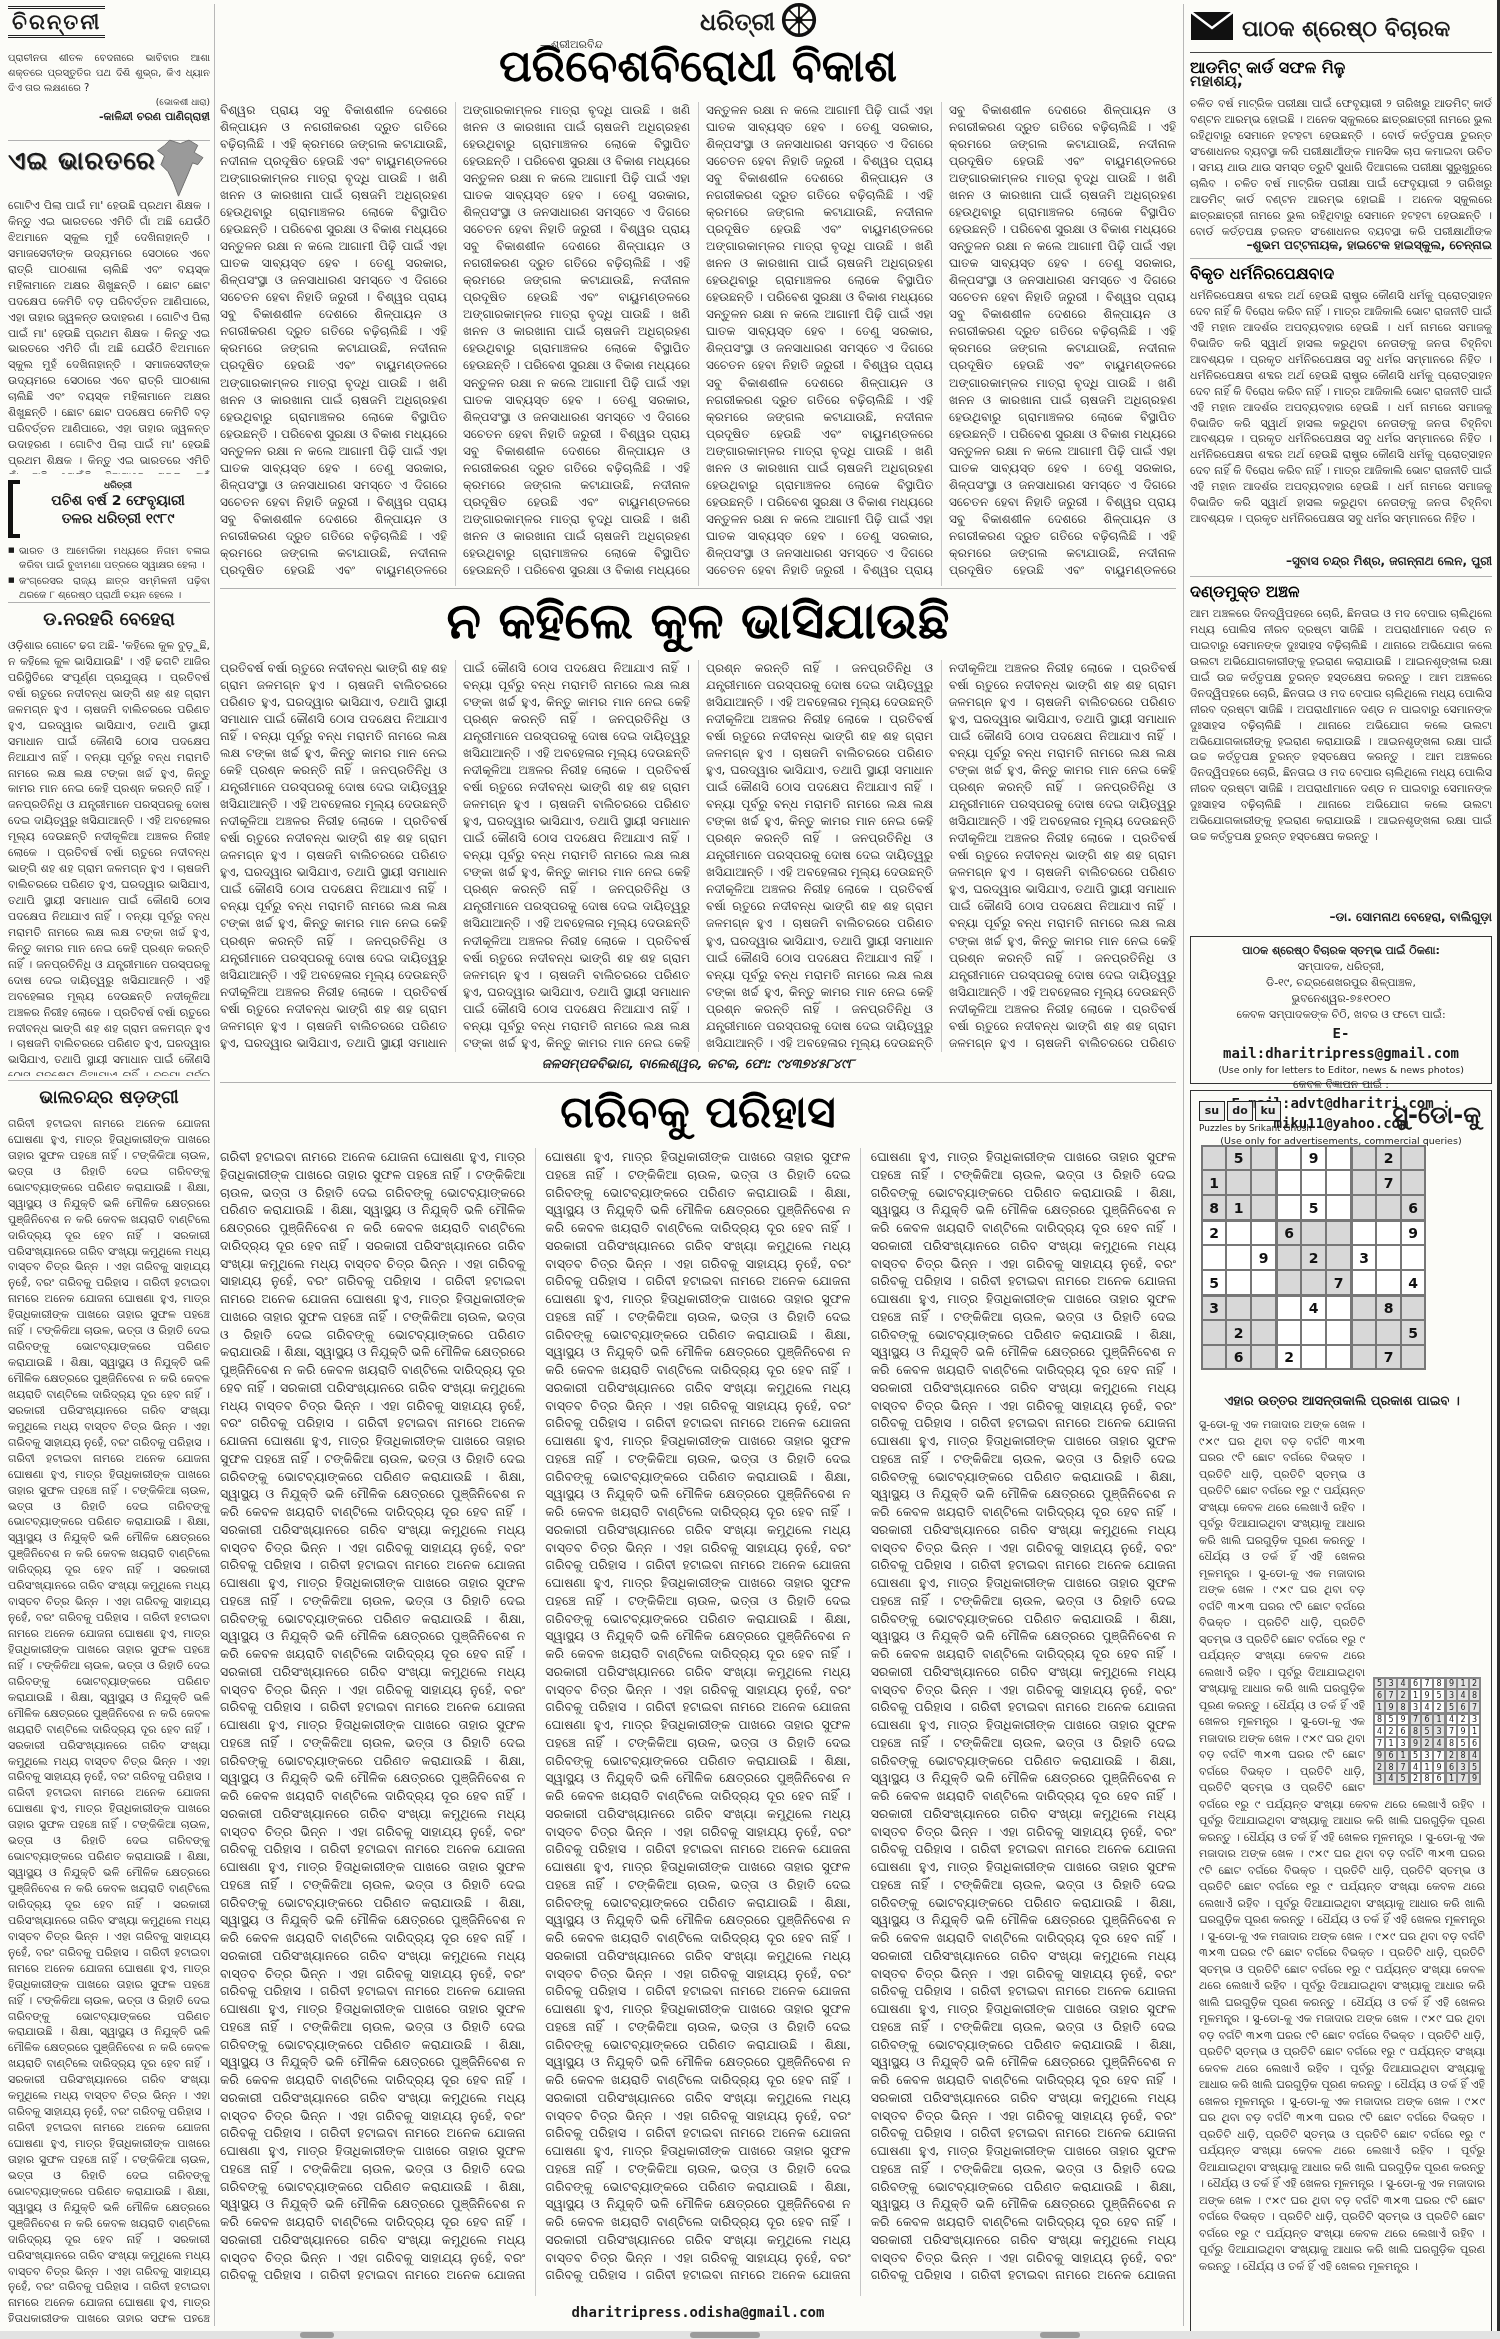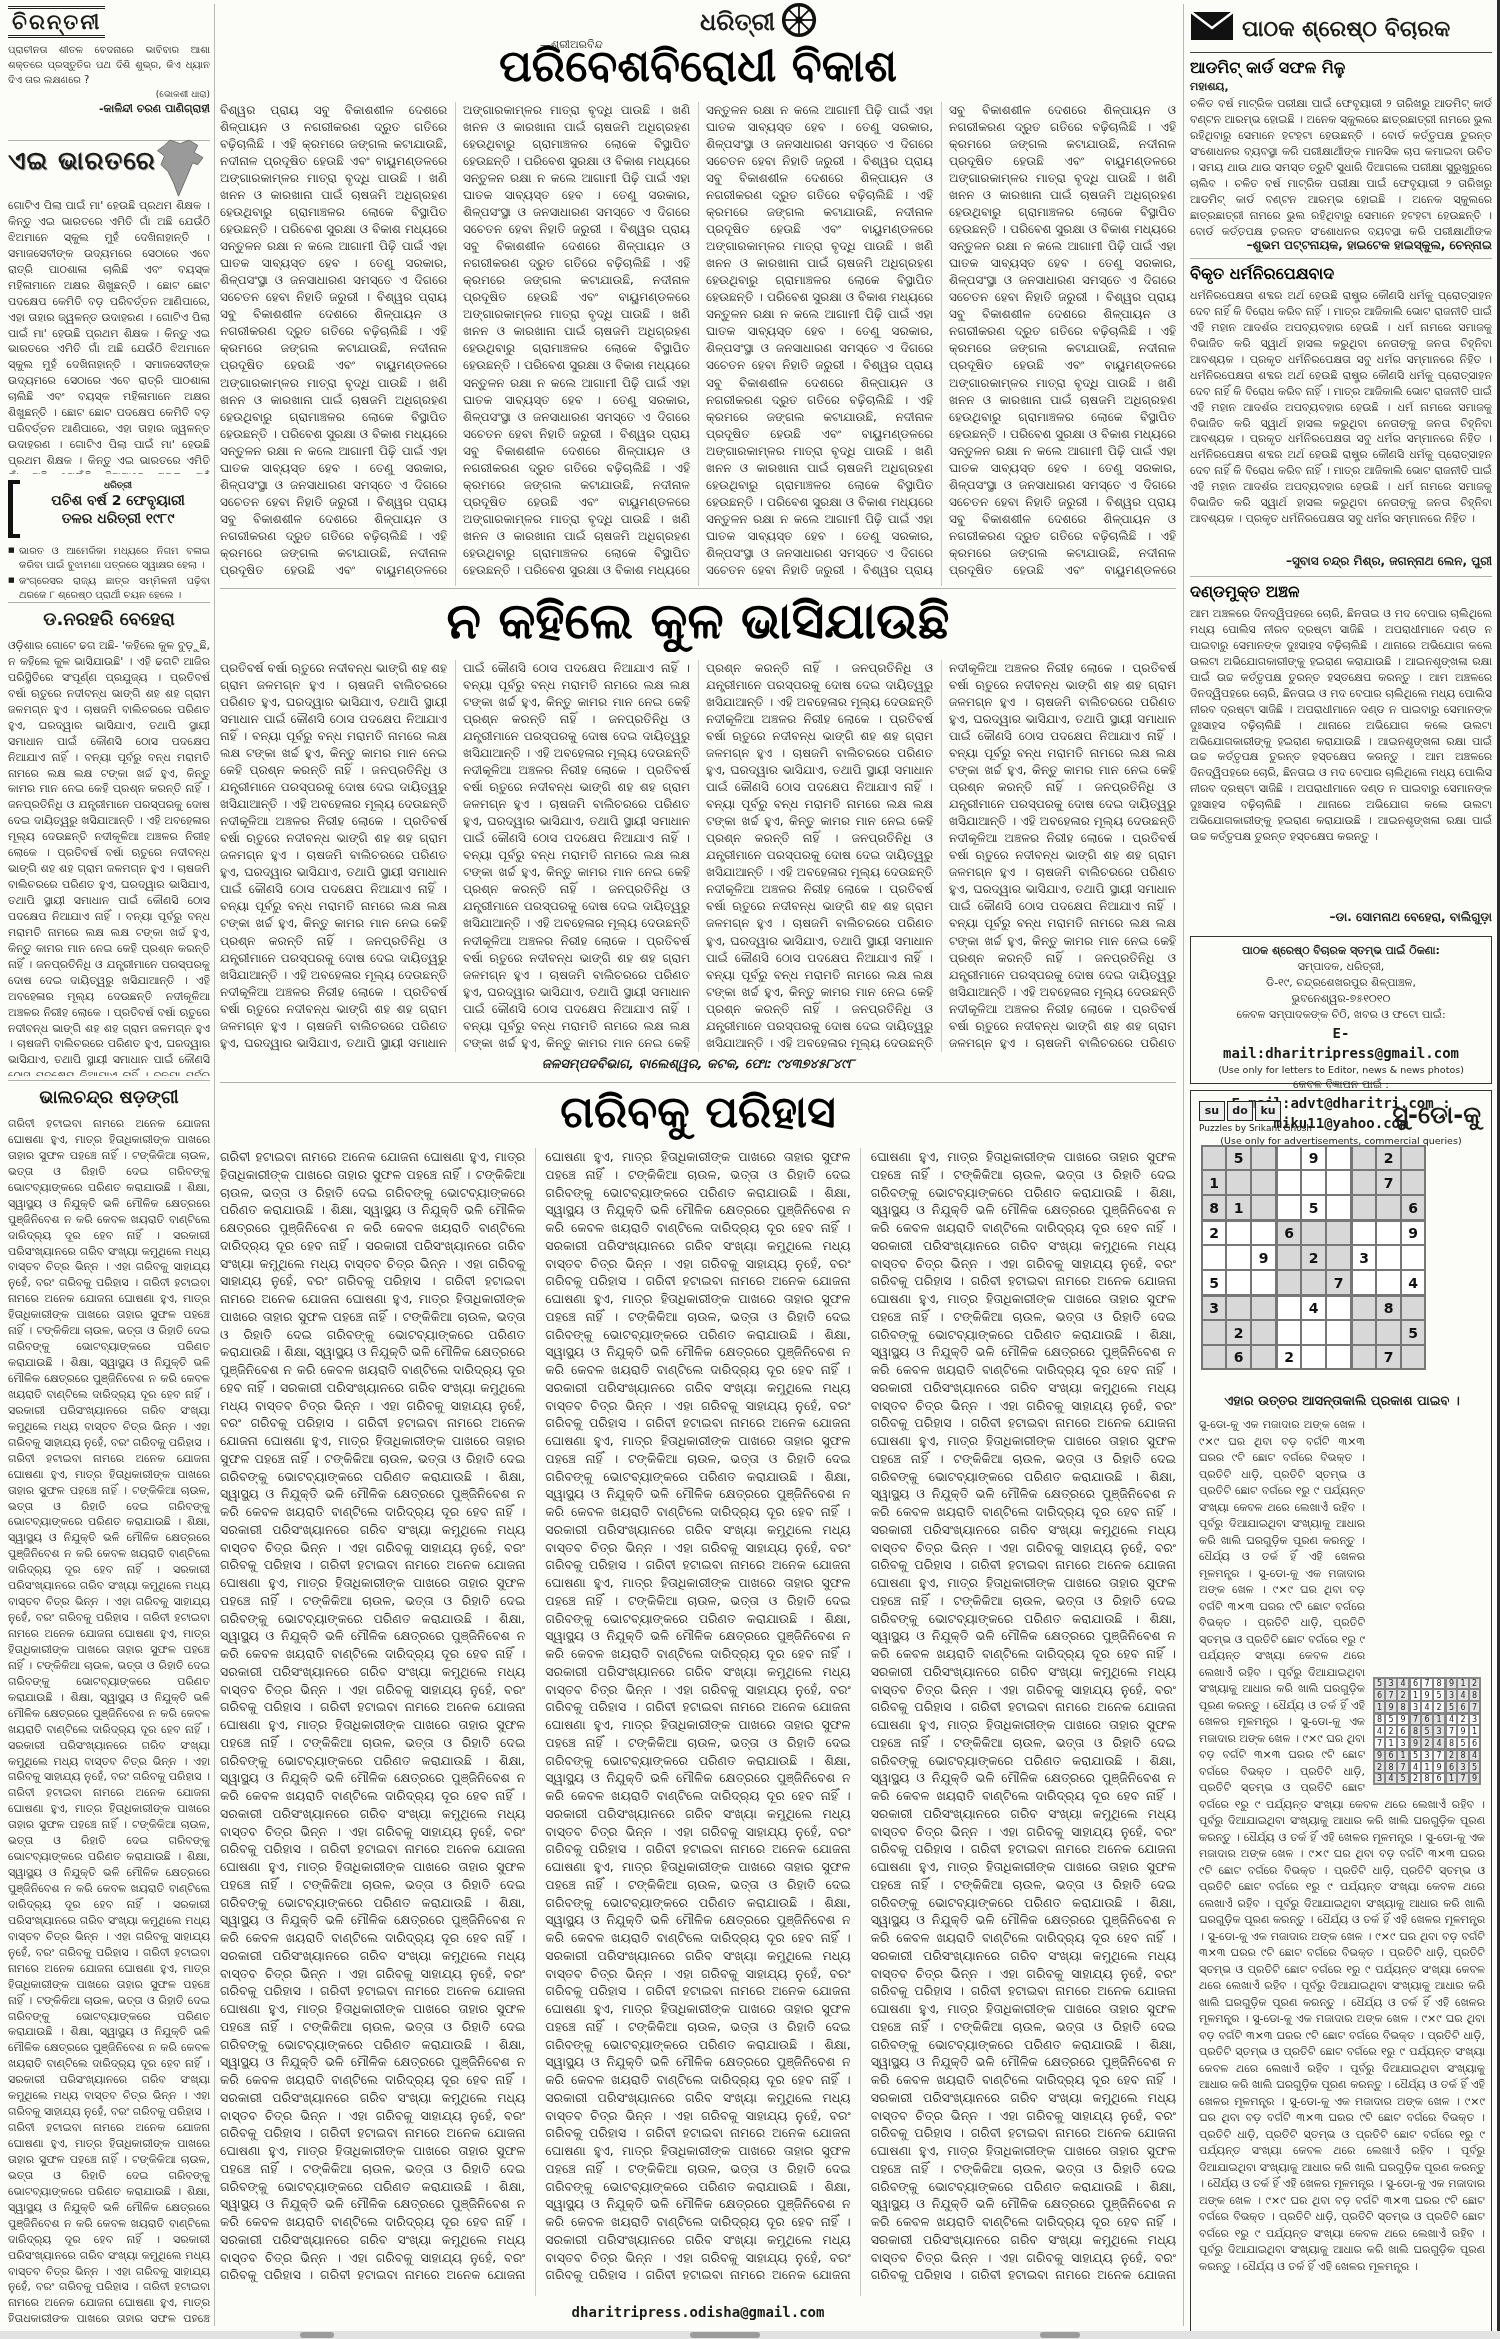--- a/index.html
+++ b/index.html
@@ -8,21 +8,21 @@
         font-family:"DejaVu Sans",sans-serif;color:#1c1c1c;overflow:hidden}
   .abs{position:absolute}
   .vr{position:absolute;width:1px;background:#b8b8b8}
   .hrule{position:absolute;height:1px;background:#b0b0b0}
   .headline{position:absolute;left:220px;width:956px;font-weight:bold;text-align:center;color:#000;overflow:hidden;white-space:nowrap}
   .body-text{font-size:12px;line-height:1.42;text-align:justify;overflow:hidden;color:#222}
   .left-text{font-size:11px;line-height:1.45;text-align:justify;overflow:hidden;color:#222}
   .cols4{column-count:4;column-gap:16px;column-rule:1px solid #c6c6c6}
   .cols3{column-count:3;column-gap:20px;column-rule:1px solid #c6c6c6}
   .chir-title{display:inline-block;font-weight:bold;font-size:21px;letter-spacing:2px;
-              border-top:3px double #222;border-bottom:3px double #222;padding:1px 4px;margin-bottom:4px}
+              border-top:3px double #222;border-bottom:3px double #222;padding:1px 4px;margin-bottom:12px}
   .chir-body{font-size:10px;line-height:1.5;text-align:justify}
   .chir-note{font-size:9px;text-align:right;margin-top:2px}
   .chir-attr{font-size:11px;font-weight:bold;text-align:right;margin-top:2px}
   .ei-title{font-weight:bold;font-size:25px;letter-spacing:1px;text-shadow:1px 1px 0 #aaa}
   .author-name{font-weight:bold;font-size:18px;text-align:center}
   .bracket{width:12px;border-left:5px solid #111;border-top:4px solid #111;border-bottom:4px solid #111;margin-right:6px}
   .bullet-item{font-size:10px;line-height:1.35;text-align:justify;padding-left:11px;position:relative;margin-bottom:3px}
   .bullet-item::before{content:"■";position:absolute;left:0;top:2px;font-size:7px}
   .letter-title{font-weight:bold;font-size:16px;color:#000}
   .letter-body{font-size:11px;line-height:1.45;text-align:justify;overflow:hidden;color:#222}
@@ -130,21 +130,21 @@
       <svg width="44" height="30" viewBox="0 0 44 30">
         <rect x="1" y="1" width="42" height="28" fill="#111"></rect>
         <path d="M1,1 L22,17 L43,1" stroke="#fff" stroke-width="2.5" fill="none"></path>
       </svg>
     </span>
     <span style="font-weight:bold;font-size:22px">ପାଠକ ଶ୍ରେଷ୍ଠ ବିଚାରକ</span>
   </div>
   <div class="hrule" style="left:1190px;top:52px;width:302px;background:#444"></div>
 
   <div class="abs letter-title" style="left:1190px;top:58px;width:302px">ଆଡମିଟ୍ କାର୍ଡ ସଫଳ ମିଳୁ</div>
-  <div class="abs" style="left:1190px;top:80px;width:302px;font-size:11px;font-weight:bold">ମହାଶୟ,</div>
+  <div class="abs" style="left:1190px;top:72px;width:302px;font-size:15px;font-weight:bold">ମହାଶୟ,</div>
   <div class="abs letter-body" style="left:1190px;top:96px;width:302px;height:140px">ଚଳିତ ବର୍ଷ ମାଟ୍ରିକ ପରୀକ୍ଷା ପାଇଁ ଫେବୃୟାରୀ ୨ ତାରିଖରୁ ଆଡମିଟ୍ କାର୍ଡ ବଣ୍ଟନ ଆରମ୍ଭ ହୋଇଛି । ଅନେକ ସ୍କୁଲରେ ଛାତ୍ରଛାତ୍ରୀ ନାମରେ ଭୁଲ ରହିଥିବାରୁ ସେମାନେ ହଟହଟା ହେଉଛନ୍ତି । ବୋର୍ଡ କର୍ତ୍ତୃପକ୍ଷ ତୁରନ୍ତ ସଂଶୋଧନର ବ୍ୟବସ୍ଥା କରି ପରୀକ୍ଷାର୍ଥୀଙ୍କ ମାନସିକ ଚାପ କମାଇବା ଉଚିତ । ସମୟ ଥାଉ ଥାଉ ସମସ୍ତ ତ୍ରୁଟି ସୁଧାରି ଦିଆଗଲେ ପରୀକ୍ଷା ସୁରୁଖୁରୁରେ ଚାଲିବ । ଚଳିତ ବର୍ଷ ମାଟ୍ରିକ ପରୀକ୍ଷା ପାଇଁ ଫେବୃୟାରୀ ୨ ତାରିଖରୁ ଆଡମିଟ୍ କାର୍ଡ ବଣ୍ଟନ ଆରମ୍ଭ ହୋଇଛି । ଅନେକ ସ୍କୁଲରେ ଛାତ୍ରଛାତ୍ରୀ ନାମରେ ଭୁଲ ରହିଥିବାରୁ ସେମାନେ ହଟହଟା ହେଉଛନ୍ତି । ବୋର୍ଡ କର୍ତ୍ତୃପକ୍ଷ ତୁରନ୍ତ ସଂଶୋଧନର ବ୍ୟବସ୍ଥା କରି ପରୀକ୍ଷାର୍ଥୀଙ୍କ ମାନସିକ ଚାପ କମାଇବା ଉଚିତ । ସମୟ ଥାଉ ଥାଉ ସମସ୍ତ ତ୍ରୁଟି ସୁଧାରି ଦିଆଗଲେ ପରୀକ୍ଷା ସୁରୁଖୁରୁରେ ଚାଲିବ ।</div>
   <div class="abs sign" style="left:1190px;top:238px;width:302px">–ଶୁଭମ ପଟ୍ଟନାୟକ, ହାଇଟେକ ହାଇସ୍କୁଲ, ଚେନ୍ନାଇ</div>
   <div class="hrule" style="left:1190px;top:258px;width:302px"></div>
 
   <div class="abs letter-title" style="left:1190px;top:264px;width:302px">ବିକୃତ ଧର୍ମନିରପେକ୍ଷବାଦ</div>
   <div class="abs letter-body" style="left:1190px;top:288px;width:302px;height:262px">ଧର୍ମନିରପେକ୍ଷତା ଶବ୍ଦର ଅର୍ଥ ହେଉଛି ରାଷ୍ଟ୍ର କୌଣସି ଧର୍ମକୁ ପ୍ରୋତ୍ସାହନ ଦେବ ନାହିଁ କି ବିରୋଧ କରିବ ନାହିଁ । ମାତ୍ର ଆଜିକାଲି ଭୋଟ ରାଜନୀତି ପାଇଁ ଏହି ମହାନ ଆଦର୍ଶର ଅପବ୍ୟବହାର ହେଉଛି । ଧର୍ମ ନାମରେ ସମାଜକୁ ବିଭାଜିତ କରି ସ୍ୱାର୍ଥ ହାସଲ କରୁଥିବା ନେତାଙ୍କୁ ଜନତା ଚିହ୍ନିବା ଆବଶ୍ୟକ । ପ୍ରକୃତ ଧର୍ମନିରପେକ୍ଷତା ସବୁ ଧର୍ମର ସମ୍ମାନରେ ନିହିତ । ଧର୍ମନିରପେକ୍ଷତା ଶବ୍ଦର ଅର୍ଥ ହେଉଛି ରାଷ୍ଟ୍ର କୌଣସି ଧର୍ମକୁ ପ୍ରୋତ୍ସାହନ ଦେବ ନାହିଁ କି ବିରୋଧ କରିବ ନାହିଁ । ମାତ୍ର ଆଜିକାଲି ଭୋଟ ରାଜନୀତି ପାଇଁ ଏହି ମହାନ ଆଦର୍ଶର ଅପବ୍ୟବହାର ହେଉଛି । ଧର୍ମ ନାମରେ ସମାଜକୁ ବିଭାଜିତ କରି ସ୍ୱାର୍ଥ ହାସଲ କରୁଥିବା ନେତାଙ୍କୁ ଜନତା ଚିହ୍ନିବା ଆବଶ୍ୟକ । ପ୍ରକୃତ ଧର୍ମନିରପେକ୍ଷତା ସବୁ ଧର୍ମର ସମ୍ମାନରେ ନିହିତ । ଧର୍ମନିରପେକ୍ଷତା ଶବ୍ଦର ଅର୍ଥ ହେଉଛି ରାଷ୍ଟ୍ର କୌଣସି ଧର୍ମକୁ ପ୍ରୋତ୍ସାହନ ଦେବ ନାହିଁ କି ବିରୋଧ କରିବ ନାହିଁ । ମାତ୍ର ଆଜିକାଲି ଭୋଟ ରାଜନୀତି ପାଇଁ ଏହି ମହାନ ଆଦର୍ଶର ଅପବ୍ୟବହାର ହେଉଛି । ଧର୍ମ ନାମରେ ସମାଜକୁ ବିଭାଜିତ କରି ସ୍ୱାର୍ଥ ହାସଲ କରୁଥିବା ନେତାଙ୍କୁ ଜନତା ଚିହ୍ନିବା ଆବଶ୍ୟକ । ପ୍ରକୃତ ଧର୍ମନିରପେକ୍ଷତା ସବୁ ଧର୍ମର ସମ୍ମାନରେ ନିହିତ ।</div>
   <div class="abs sign" style="left:1190px;top:554px;width:302px">–ସୁବାସ ଚନ୍ଦ୍ର ମିଶ୍ର, ଜଗନ୍ନାଥ ଲେନ, ପୁରୀ</div>
   <div class="hrule" style="left:1190px;top:576px;width:302px"></div>
 
   <div class="abs letter-title" style="left:1190px;top:582px;width:302px">ଦଣ୍ଡମୁକ୍ତ ଅଞ୍ଚଳ</div>

